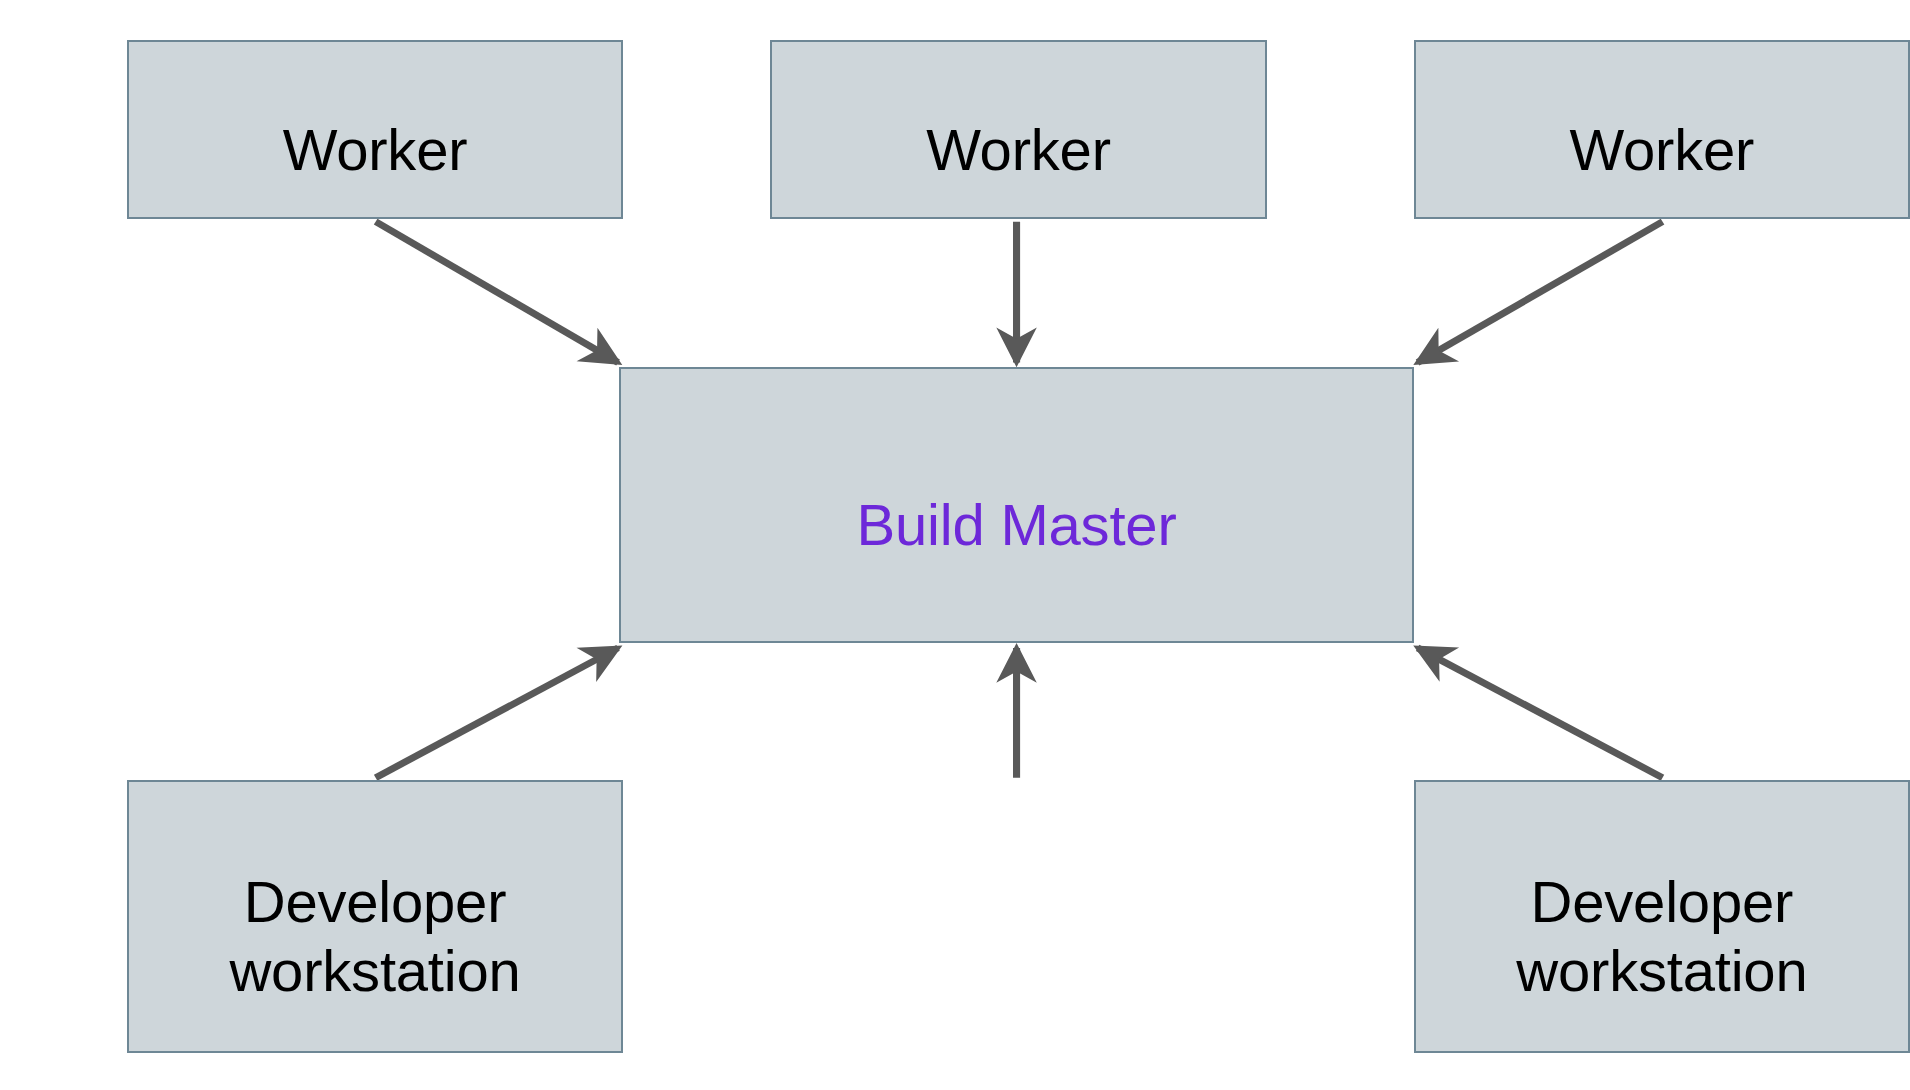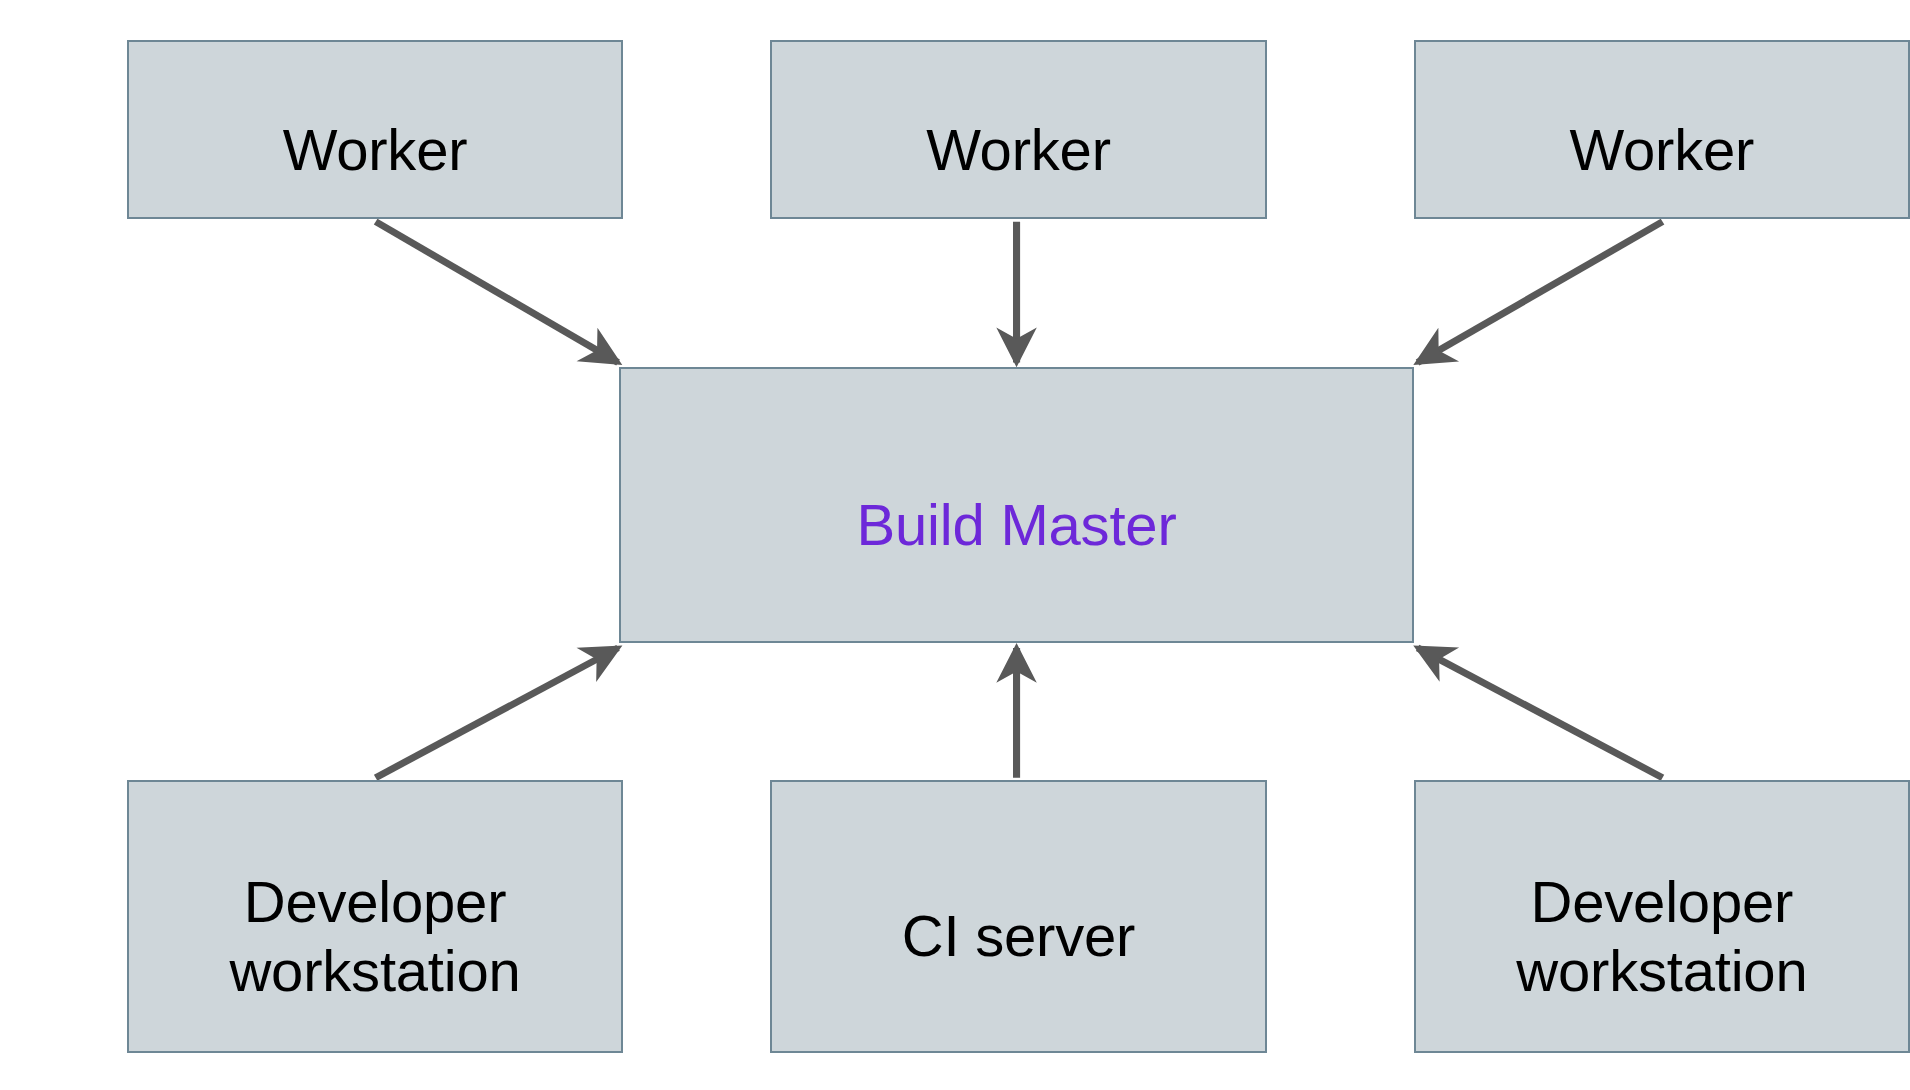--- a/index.html
+++ b/index.html
@@ -83,22 +83,19 @@
 
   <div class="node" style="left: 619.322px; top: 367.416px; width: 794.458px; height: 275.562px; font-size: 58px; background: rgb(206, 214, 218); border-color: rgb(110, 135, 149); color: #6d28d9;">
     <span class="node-label">Build Master</span>
   </div>
 
   <div class="node" style="left: 126.91px; top: 780.146px; width: 496.219px; height: 273.112px; font-size: 58px; background: rgb(206, 214, 218); border-color: rgb(110, 135, 149); color: rgb(0, 0, 0);">
     <span class="node-label">Developer
 workstation</span>
   </div>
 
-  <div class="node" style="left: 770.346px; top: 780.146px; width: 496.219px; height: 273.112px; font-size: 58px; background: rgb(206, 214, 218); border-color: rgb(110, 135, 149); color: rgb(0, 0, 0);">
-    <span class="node-label">CI server</span>
-  </div>
 
   <div class="node" style="left: 1413.78px; top: 780.146px; width: 496.219px; height: 273.112px; font-size: 58px; background: rgb(206, 214, 218); border-color: rgb(110, 135, 149); color: rgb(0, 0, 0);">
     <span class="node-label">Developer
 workstation</span>
   </div>
 
 </div>
 
 </body></html>

